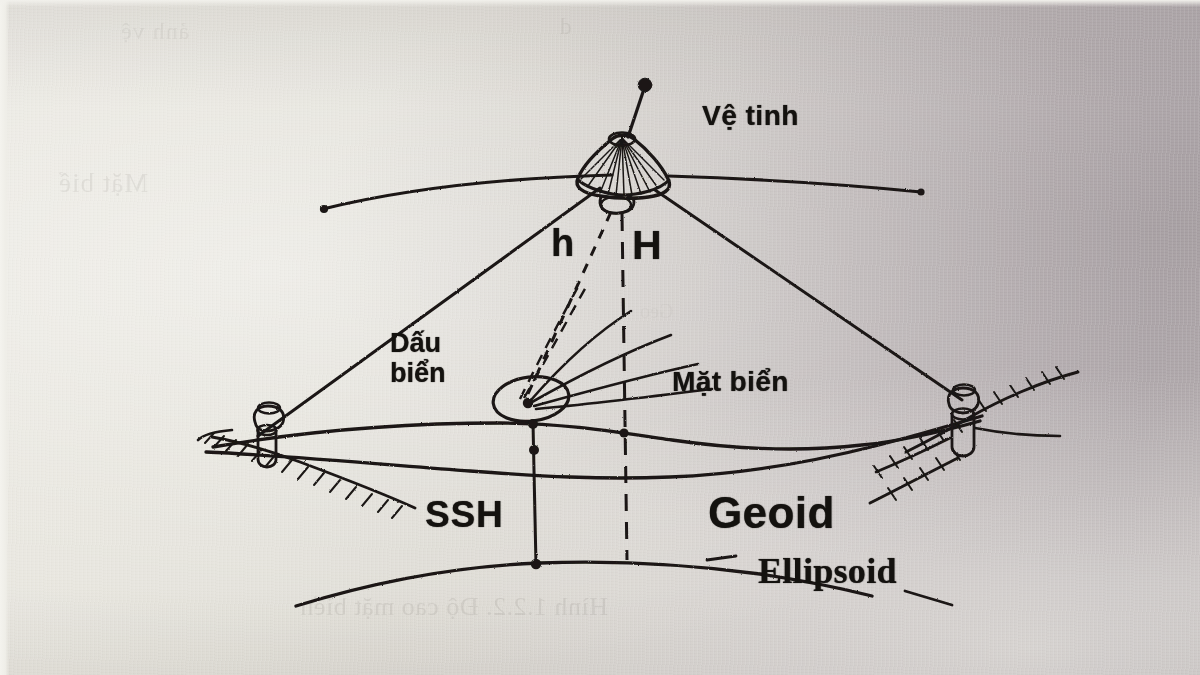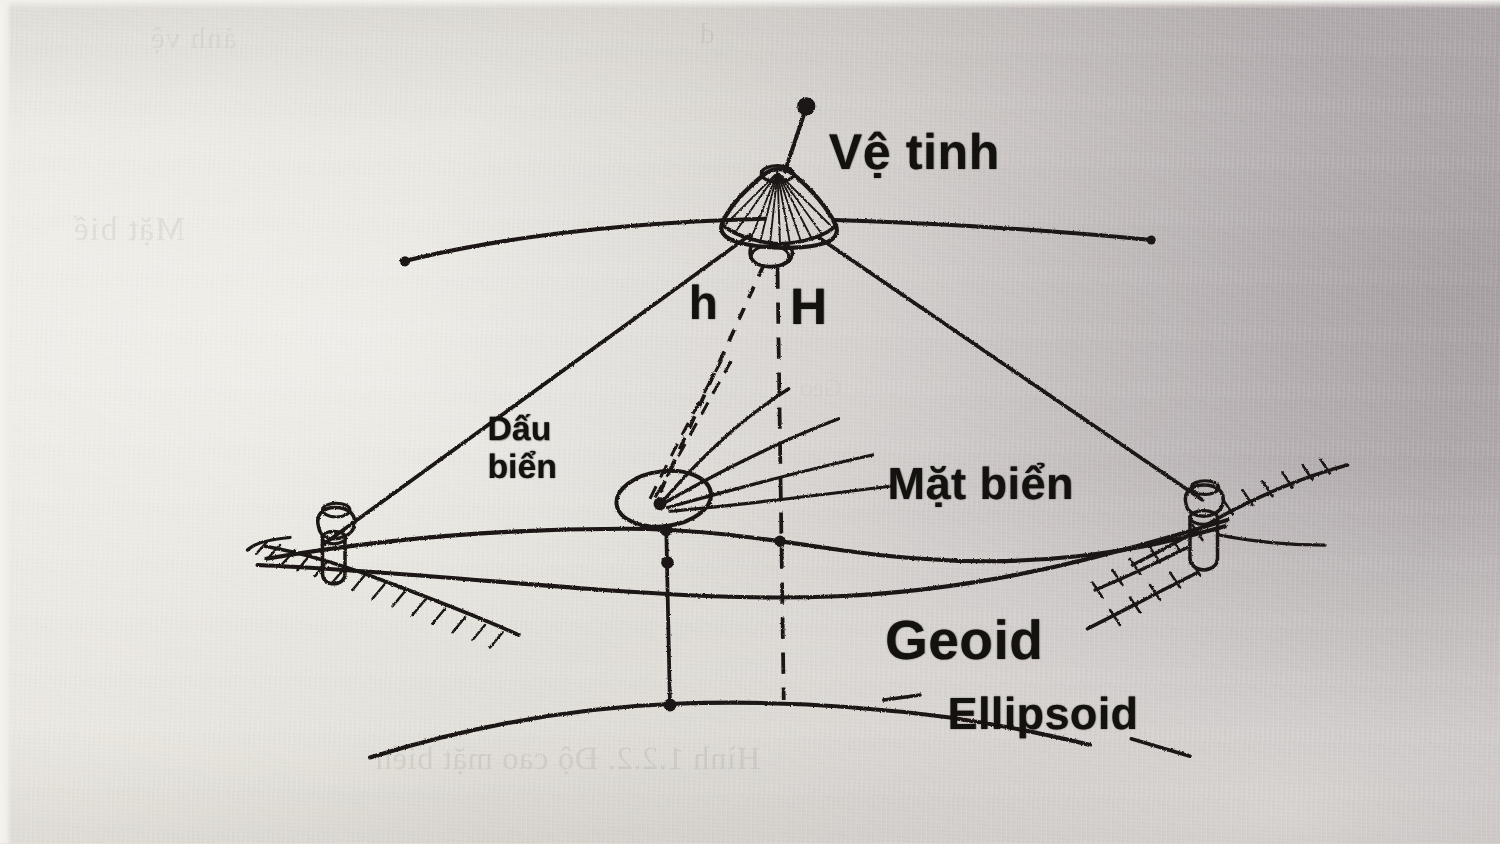--- a/index.html
+++ b/index.html
@@ -72,28 +72,28 @@
 
   .lbl{
     position:absolute;
     color:#14120f;
     font-family:"Liberation Sans",sans-serif;
     font-weight:bold;
     white-space:nowrap;
     text-shadow:0 0 1.1px rgba(25,22,20,.65), .6px .4px .7px rgba(40,36,34,.35);
     pointer-events:none;
   }
-  .lbl.vetinh   {left:663px; top:100px;  font-size:40px; letter-spacing:.5px;}
+  .lbl.vetinh   {left:702px; top:100px;  font-size:28px; letter-spacing:.5px;}
   .lbl.h-small  {left:551px; top:222px;  font-size:38px;}
   .lbl.h-big    {left:632px; top:222px;  font-size:41px;}
   .lbl.dau      {left:390px; top:328px;  font-size:27px; line-height:1.12;}
-  .lbl.matbien  {left:710px; top:366px;  font-size:36px; letter-spacing:.4px;}
+  .lbl.matbien  {left:672px; top:366px;  font-size:28px; letter-spacing:.4px;}
   .lbl.ssh      {left:425px; top:494px;  font-size:37px; letter-spacing:.8px;}
   .lbl.geoid    {left:708px; top:488px;  font-size:44px; letter-spacing:.4px;}
-  .lbl.ellipsoid{left:758px; top:550px;  font-size:36px; letter-spacing:.3px;}
+  .lbl.ellipsoid{left:758px; top:550px;  font-size:36px; letter-spacing:.3px;font-family:Liberation Serif, serif;}
 </style>
 </head>
 <body>
 
 <div id="scan">
 
   <div class="paper-base"></div>
   <div class="paper-vign"></div>
   <div class="paper-grain"></div>
   <div class="edge-left"></div>
@@ -298,16 +298,17 @@
   </svg>
 
   <div class="lbl vetinh">Vệ tinh</div>
   <div class="lbl h-small">h</div>
   <div class="lbl h-big">H</div>
   <div class="lbl dau">
       <div>Dấu</div>
       <div>biển</div>
     </div>
   <div class="lbl matbien">Mặt biển</div>
+  <div class="lbl ssh">SSH</div>
   <div class="lbl geoid">Geoid</div>
   <div class="lbl ellipsoid">Ellipsoid</div>
 
 </div>
 
 </body></html>

